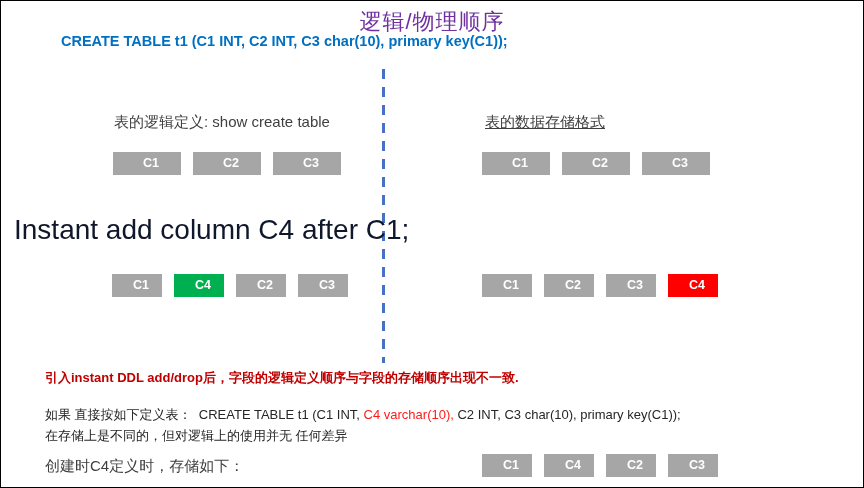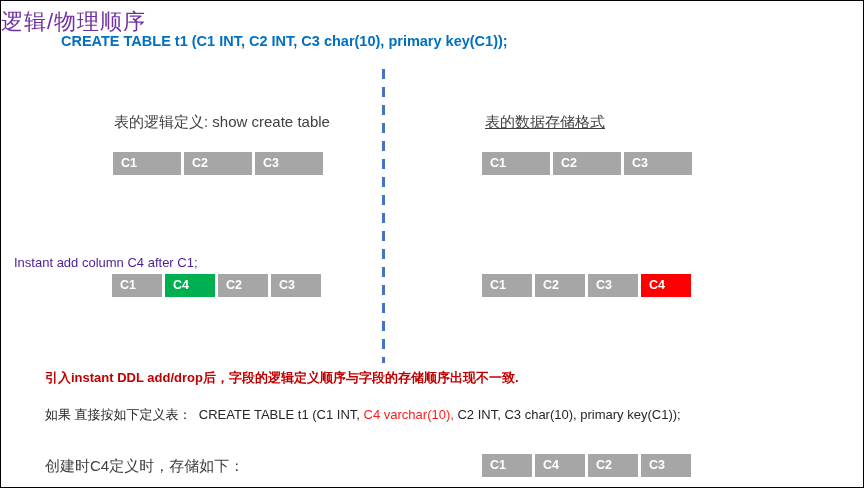--- a/index.html
+++ b/index.html
@@ -9,21 +9,21 @@
     background:#ffffff;
     position:relative;
     overflow:hidden;
     box-sizing:border-box;
     border:1px solid #000;
   }
   .abs{position:absolute;}
 
   .slide-title{
     left:0; right:0; top:6px;
-    text-align:left;
+    text-align:center;
     font-size:22px;
     color:#7030A0;
     letter-spacing:1px;
   }
   .sql-top{
     left:60px; top:32px;
     font-size:14.5px;
     font-weight:bold;
     color:#0070C0;
     white-space:pre;
@@ -35,45 +35,44 @@
   }
   .section-label{
     font-size:15px;
     color:#3f3f3f;
     white-space:pre;
     margin-top:8px;
   }
   .label-left{left:113px; top:104px;}
   .label-right{left:484px; top:104px;text-decoration:underline;}
 
-  .cells-row{display:flex; gap:3px;}
+  .cells-row{display:flex; gap:12px;text-align:center;}
   .cell{
     height:23px;
     line-height:23px;
     color:#ffffff;
     font-weight:bold;
     font-size:12.5px;
     padding-left:8px;
     box-sizing:border-box;
   }
   .row-3 .cell{width:68px;}
   .row-4 .cell{width:50px;}
 
   .tbl-top-left{left:112px; top:151px;}
   .tbl-top-right{left:481px; top:151px;}
   .tbl-mid-left{left:111px; top:273px;}
   .tbl-mid-right{left:481px; top:273px;}
   .tbl-bottom{left:481px; top:453px;}
 
   .instant-label{
     left:13px; top:213px;
-    font-size:13px;
-    color:#4c1d95;
+    font-size:28px;
+    color:#0f172a;
     white-space:pre;
-    margin-top:41px;
   }
   .conclusion{
     left:44px; top:368px;
     font-size:13px;
     font-weight:bold;
     color:#C00000;
     white-space:pre;
   }
   .para{
     left:44px; top:403px;
@@ -123,21 +122,21 @@
   </div>
 <div class="abs cells-row row-4 tbl-mid-right">
     <div class="cell" style="background: rgb(166, 166, 166);">C1</div>
     <div class="cell" style="background: rgb(166, 166, 166);">C2</div>
     <div class="cell" style="background: rgb(166, 166, 166);">C3</div>
     <div class="cell" style="background: rgb(255, 0, 0);">C4</div>
   </div>
 
 <div class="abs conclusion">引入instant DDL add/drop后，字段的逻辑定义顺序与字段的存储顺序出现不一致.</div>
 
-<div class="abs para"><span>如果 直接按如下定义表：  CREATE TABLE t1 (C1 INT, </span><span class="red">C4 varchar(10),</span><span> C2 INT, C3 char(10), primary key(C1));</span><br></div>
+<div class="abs para"><span>如果 直接按如下定义表：  CREATE TABLE t1 (C1 INT, </span><span class="red">C4 varchar(10),</span><span> C2 INT, C3 char(10), primary key(C1));</span><br><span>在存储上是不同的，但对逻辑上的使用并无 任何差异</span></div>
 
 <div class="abs bottom-label">创建时C4定义时，存储如下：</div>
 
 <div class="abs cells-row row-4 tbl-bottom">
     <div class="cell" style="background: rgb(166, 166, 166);">C1</div>
     <div class="cell" style="background: rgb(166, 166, 166);">C4</div>
     <div class="cell" style="background: rgb(166, 166, 166);">C2</div>
     <div class="cell" style="background: rgb(166, 166, 166);">C3</div>
   </div>
 

